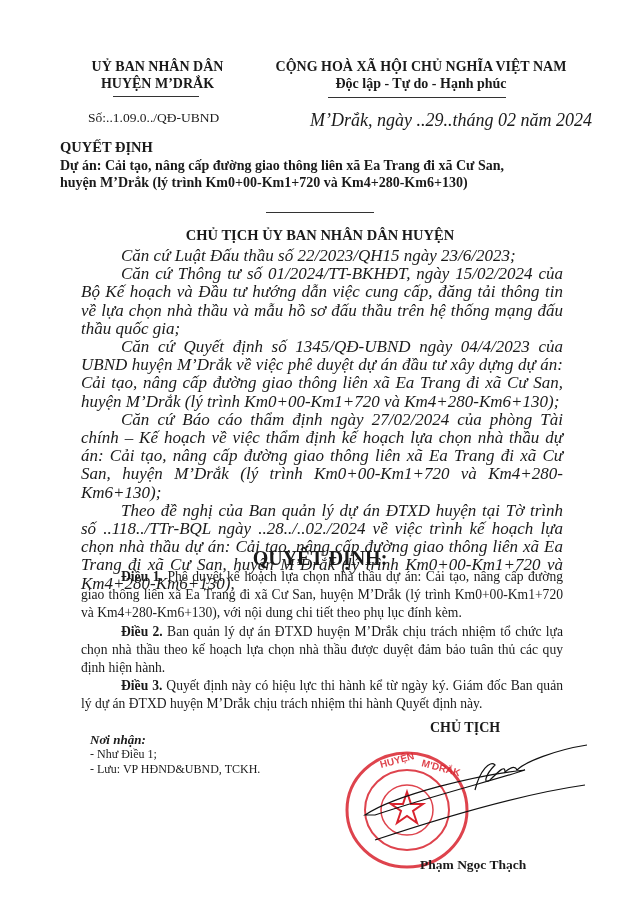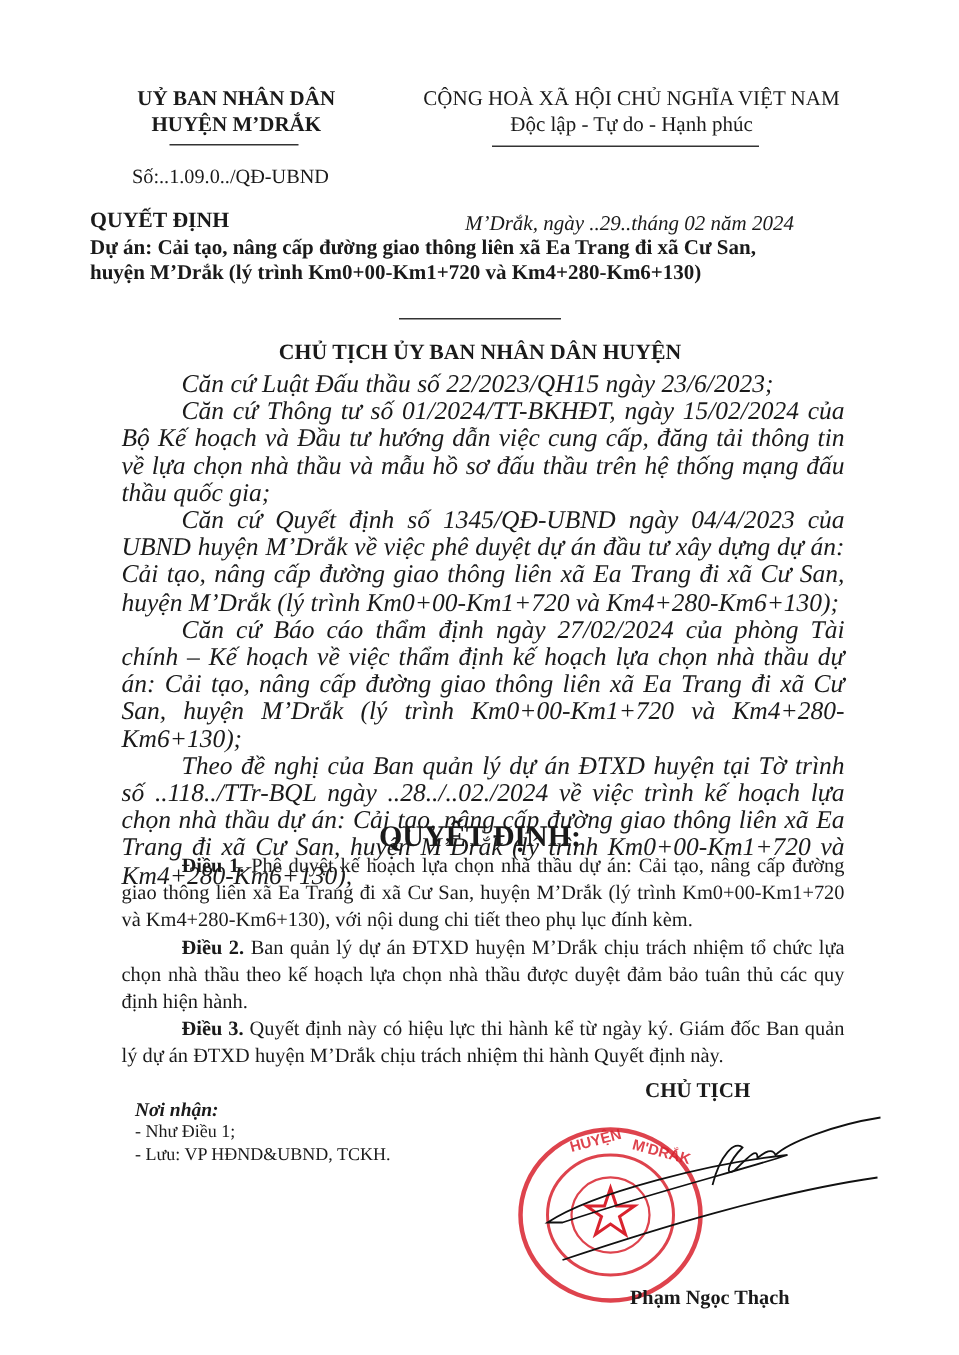--- a/index.html
+++ b/index.html
@@ -5,25 +5,25 @@
     html, body { margin: 0; padding: 0; background: #ffffff; }
     body {
       width: 639px; height: 903px; position: relative; overflow: hidden;
       font-family: "Liberation Serif", "DejaVu Serif", serif;
       color: #1a1a1a;
     }
     .abs { position: absolute; }
 
     
     .hdr-left { left: 70px; top: 58px; width: 175px; text-align: center; font-size: 14px; font-weight: bold; line-height: 17px; }
-    .hdr-right { left: 262px; top: 58px; width: 318px; text-align: center; font-size: 14px; font-weight: normal; line-height: 17px; }
+    .hdr-right { left: 262px; top: 58px; width: 318px; text-align: center; font-size: 14px; font-weight: bold; line-height: 17px; }
     .uline-l { left: 113px; top: 96px; width: 86px; height: 1px; background: #333; }
     .uline-r { left: 328px; top: 97px; width: 178px; height: 1px; background: #333; }
     .so { left: 88px; top: 110px; font-size: 13.5px; }
-    .dateline { left: 310px; top: 110px; font-size: 14px; font-style: italic; margin-top: 32px; }
+    .dateline { left: 310px; top: 110px; font-size: 18px; font-style: italic; }
 
     
     .title-block { left: 60px; top: 139px; width: 520px; text-align: left; font-weight: bold; font-size: 14px; line-height: 17.5px; }
     .title-main { font-size: 14.5px; }
     .uline-t { left: 266px; top: 212px; width: 108px; height: 1px; background: #333; }
 
     .chairman { left: 60px; top: 227px; width: 520px; text-align: center; font-weight: bold; font-size: 14.5px; }
 
     
     .body { left: 81px; top: 247px; width: 482px; font-size: 17px; line-height: 18.2px; font-style: italic; text-align: justify; }

